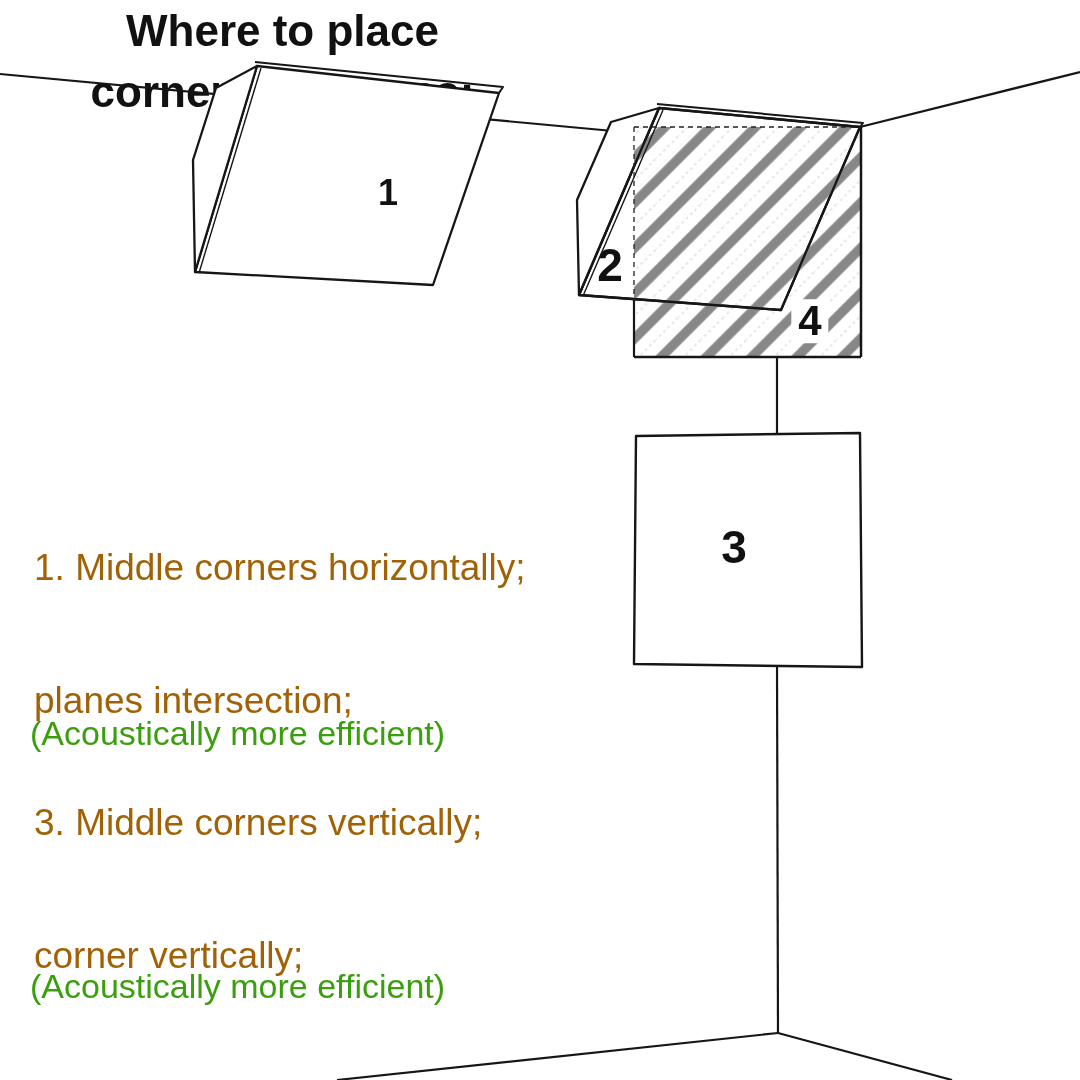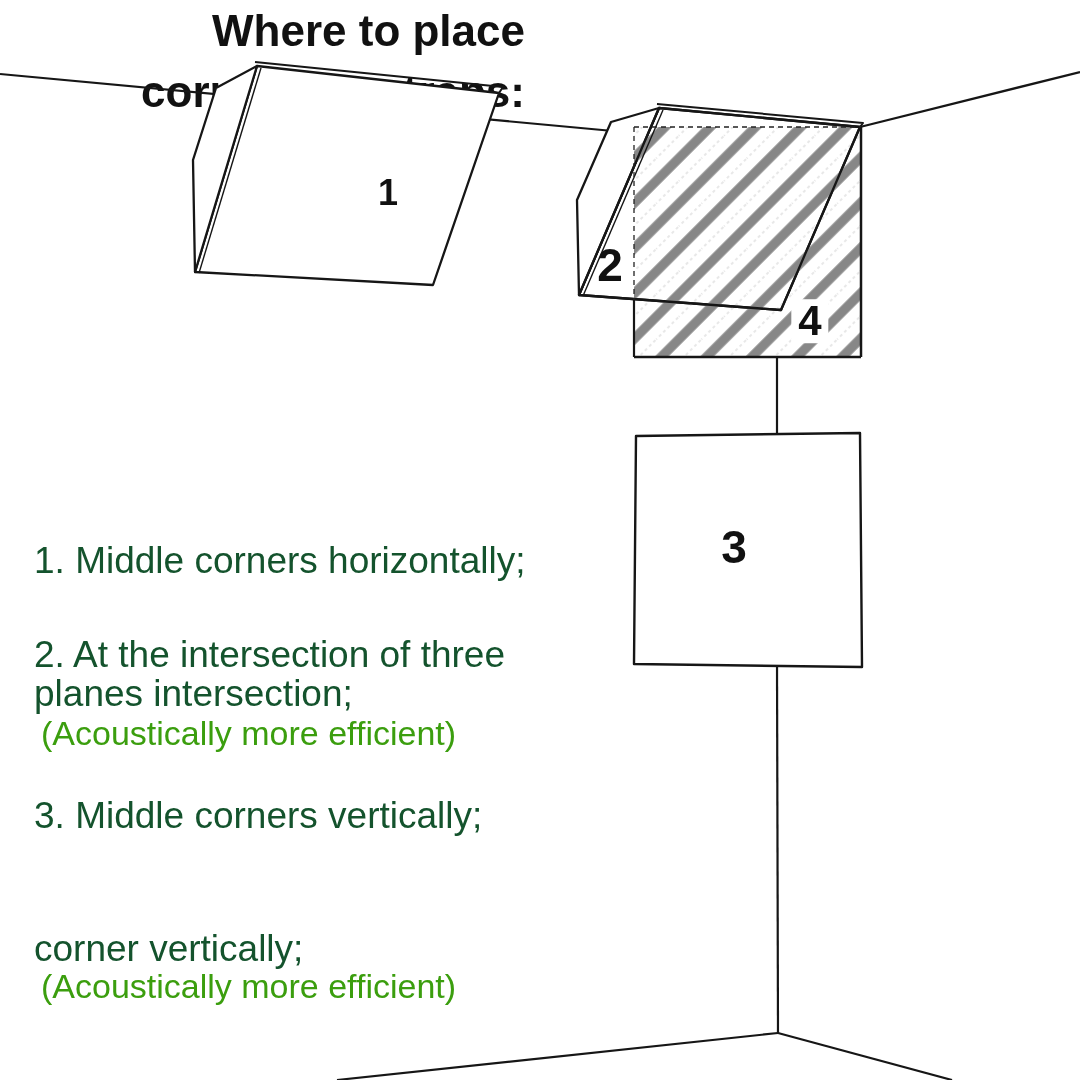--- a/index.html
+++ b/index.html
@@ -13,27 +13,28 @@
     background:#ffffff;
     overflow:hidden;
     font-family:"Liberation Sans","DejaVu Sans",sans-serif;
     color:var(--ink);
   }
   svg.diagram{position:absolute;left:0;top:0;width:1080px;height:1080px;}
 
   .txt{position:absolute;white-space:nowrap;line-height:1;}
   .heading{
     left:25px;top:390px;width:525px;
-    text-align:right;
+    text-align:center;
     font-size:44px;font-weight:700;
     line-height:61px;color:#111111;
     white-space:nowrap;
+    padding-left:20px;
   }
-  .item{font-size:37px;font-weight:500;color:#14532d;left:34px;}
-  .note{font-size:34px;font-weight:500;color:var(--green);left:30px;margin-left:11px;}
+  .item{font-size:37px;font-weight:500;color:#a16207;left:34px;margin-top:7px;}
+  .note{font-size:34px;font-weight:500;color:var(--green);left:30px;}
 
   .diagram-label{
     position:absolute;
     transform:translate(-50%,-54%);
     font-weight:700;color:#111111;
     line-height:1;
   }
   .lbl-1{left:388px;top:194px;font-size:36px;}
   .lbl-2{left:610px;top:267px;font-size:46px;}
   .lbl-3{left:734px;top:549px;font-size:46px;}
@@ -102,21 +103,20 @@
   <div class="diagram-label lbl-3">3</div>
   <div class="diagram-label lbl-4">4</div>
 
   <div class="heading">
     <div>Where to place</div>
     <div>corner bass traps:</div>
   </div>
 
   <div class="txt item" style="top:542px;">1. Middle corners horizontally;</div>
 
-  <div class="txt item" style="top:636px;">2. At the intersection of three</div>
   <div class="txt item" style="top:675px;">planes intersection;</div>
   <div class="txt note" style="top:716px;">(Acoustically more efficient)</div>
 
   <div class="txt item" style="top:797px;">3. Middle corners vertically;</div>
 
   <div class="txt item" style="top:930px;">corner vertically;</div>
   <div class="txt note" style="top:969px;">(Acoustically more efficient)</div>
 
 </div>
 

